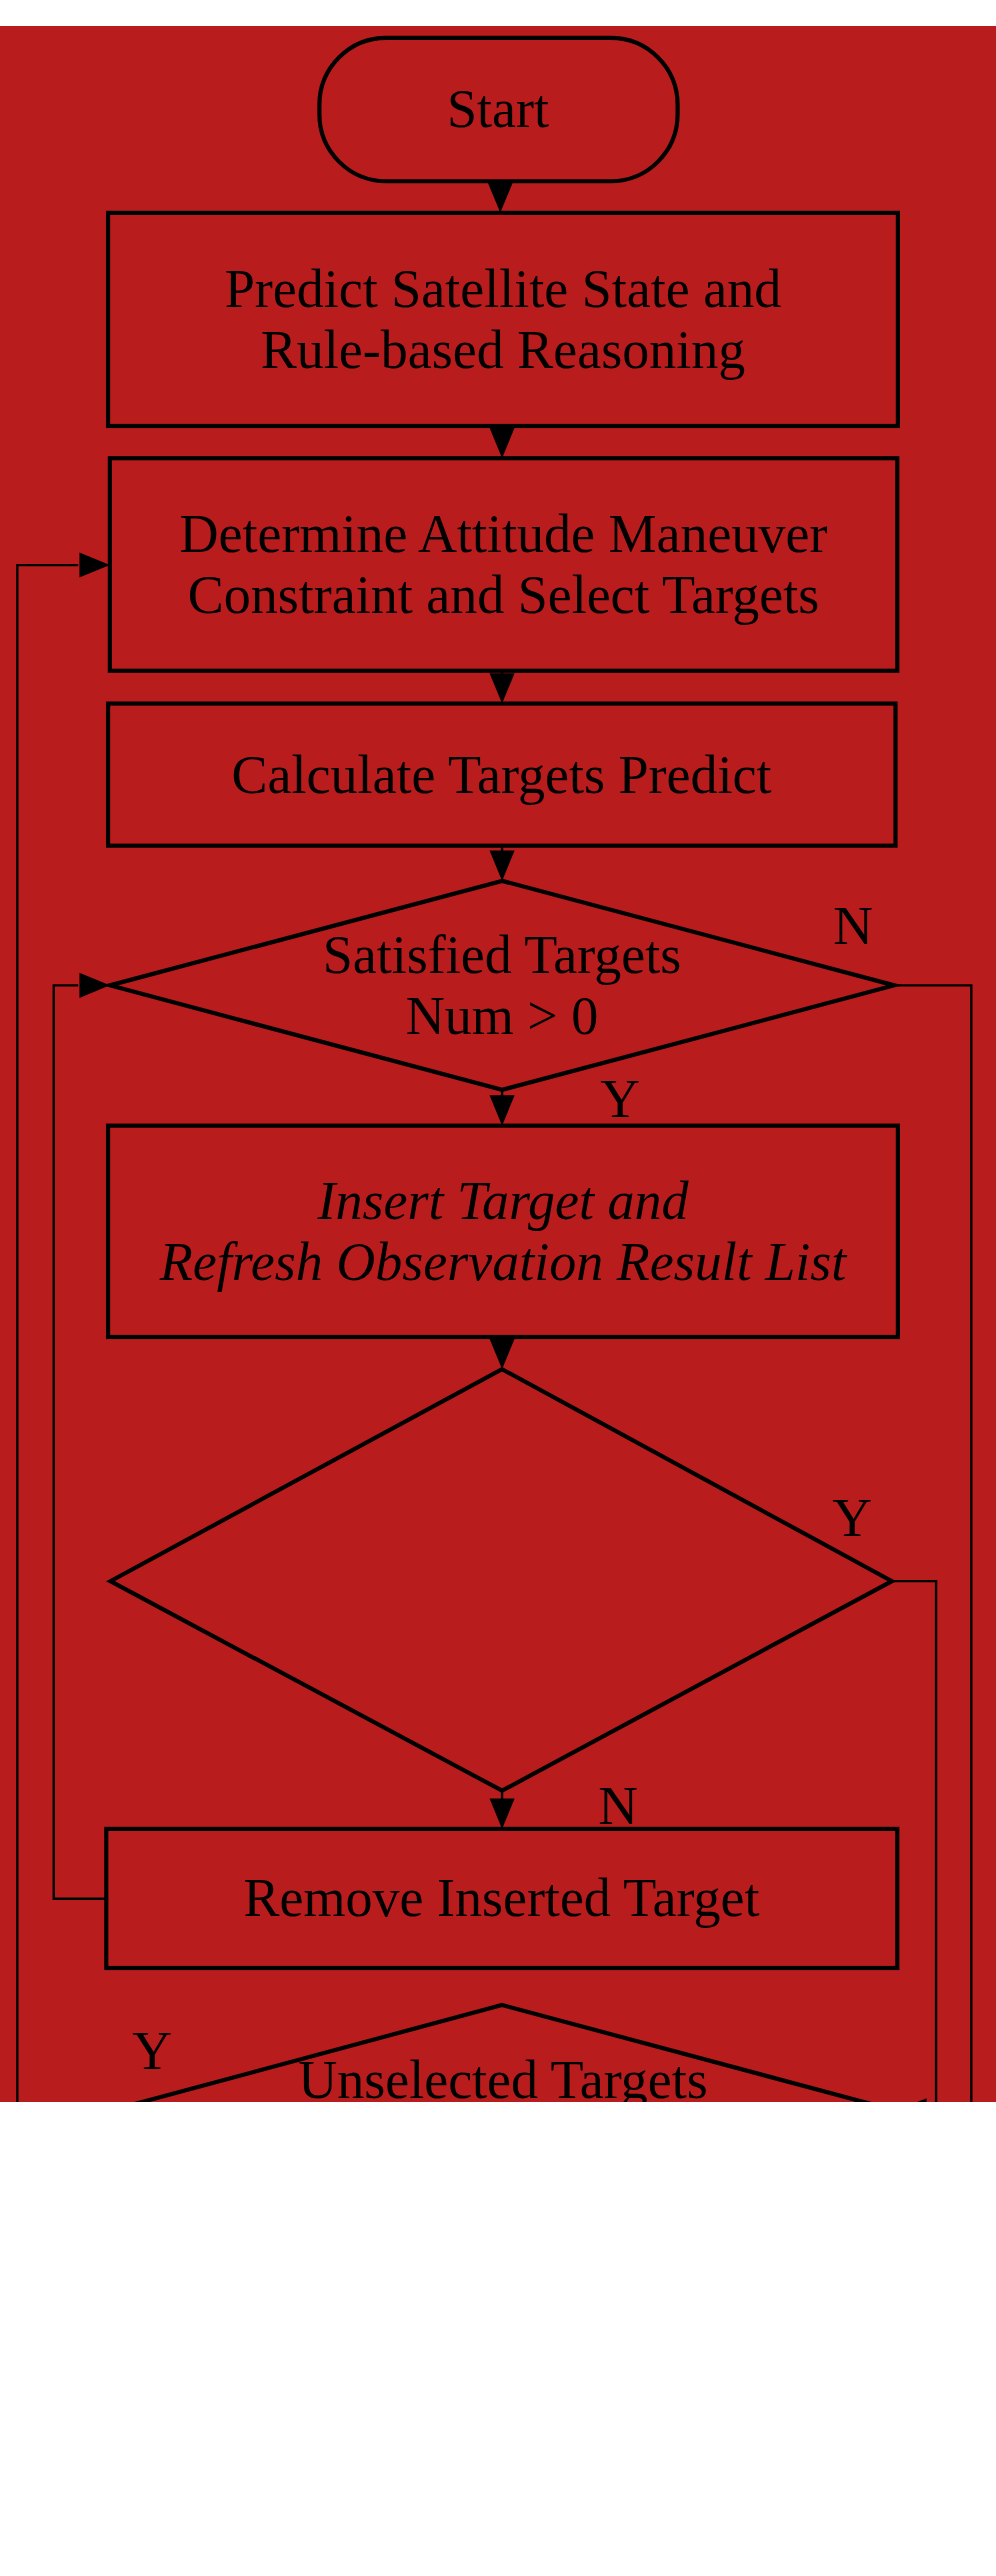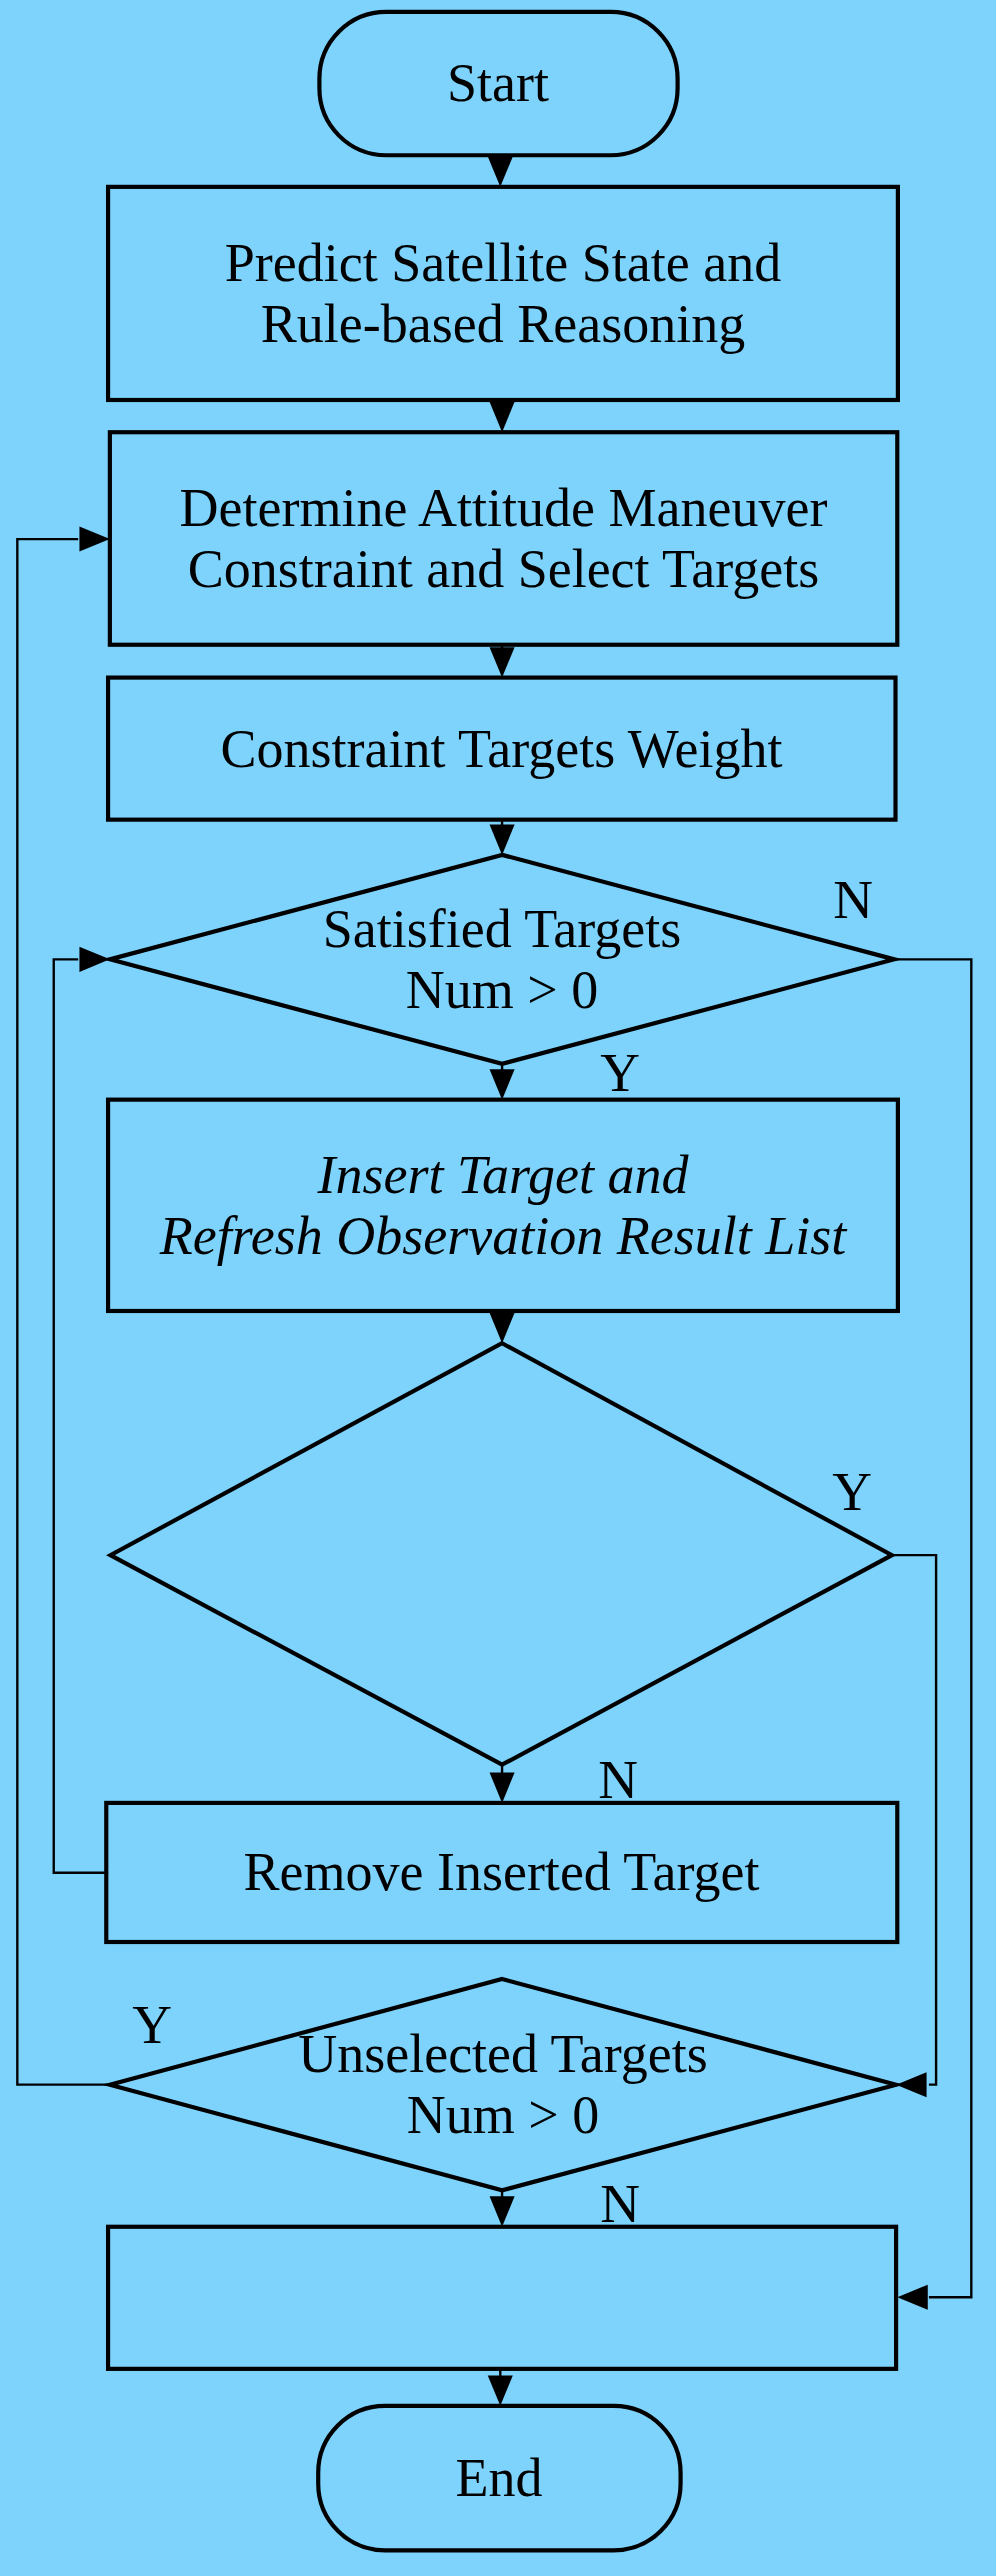--- a/index.html
+++ b/index.html
@@ -1,22 +1,23 @@
 <!DOCTYPE html>
 <html style="font-size:9.6px"><head>
 <meta charset="utf-8">
 <style>
   html, body { margin: 0; padding: 0; background: #ffffff; }
   .canvas {
     position: relative;
     width: 997px;
-    height: 2576px;
-    background: #7dd3fc;
+    height: 2076px;
+    background: #b91c1c;
     font-family: "Liberation Serif", "DejaVu Serif", serif;
     color: #000000;
+    margin-top: 26px;
   }
   .canvas svg { position: absolute; left: 0; top: 0; }
   .label {
     position: absolute;
     display: flex;
     align-items: center;
     justify-content: center;
     text-align: center;
     font-size: 54px;
     line-height: 61px;
@@ -77,21 +78,21 @@
       <polygon points="184,1607 133,1586 133,1628"></polygon>
       <polygon points="184,903 133,882 133,924"></polygon>
     </g>
   </svg>
 
   <div class="label" style="left:319px; top:12px;   width:358px;  height:143px;">Start</div>
   <div class="label" style="left:108px; top:187px;  width:790px; height:213px;">Predict Satellite State and
 Rule-based Reasoning</div>
   <div class="label" style="left:110px; top:432px;  width:787px; height:213px;text-align:center;">Determine Attitude Maneuver
 Constraint and Select Targets</div>
-  <div class="label" style="left:108px; top:678px; width:787px; height:142px;">Constraint Targets Weight</div>
+  <div class="label" style="left:108px; top:678px; width:787px; height:142px;">Calculate Targets Predict</div>
   <div class="label" style="left:110px; top:855px; width:784px; height:209px;">Satisfied Targets
 Num &gt; 0</div>
   <div class="label" style="left:108px; top:1100px; width:790px; height:211px;font-style:italic;">Insert Target and
 Refresh Observation Result List</div>
   <div class="label" style="left:106px; top:1803px; width:791px; height:139px;">Remove Inserted Target</div>
   <div class="label" style="left:110px; top:1979px; width:786px; height:211px;">Unselected Targets
 Num &gt; 0</div>
   <div class="label" style="left:318px; top:2406px; width:362px;  height:144px;">End</div>
 
   <div class="label edge-label" style="left:805px; top:857px; width:96px; height:84px;">N</div>

